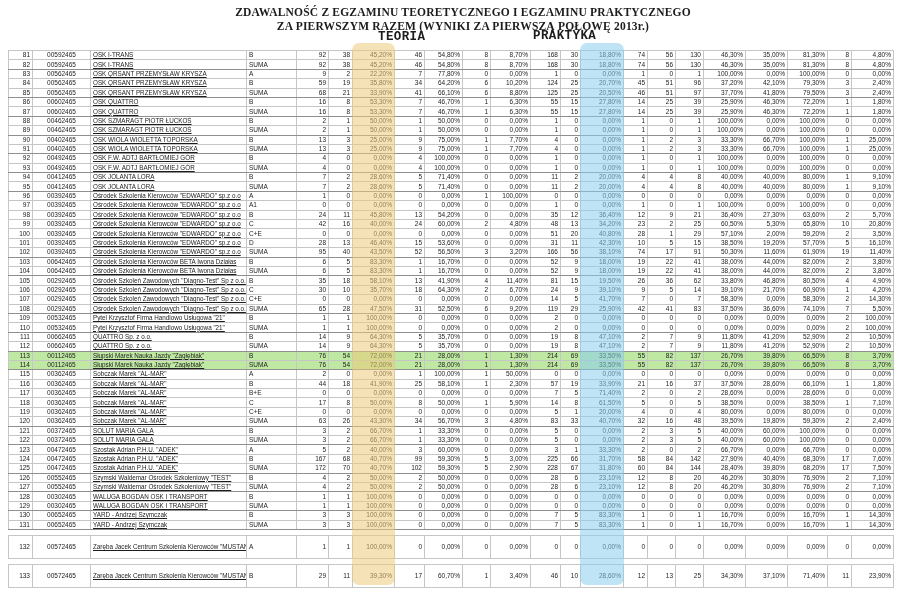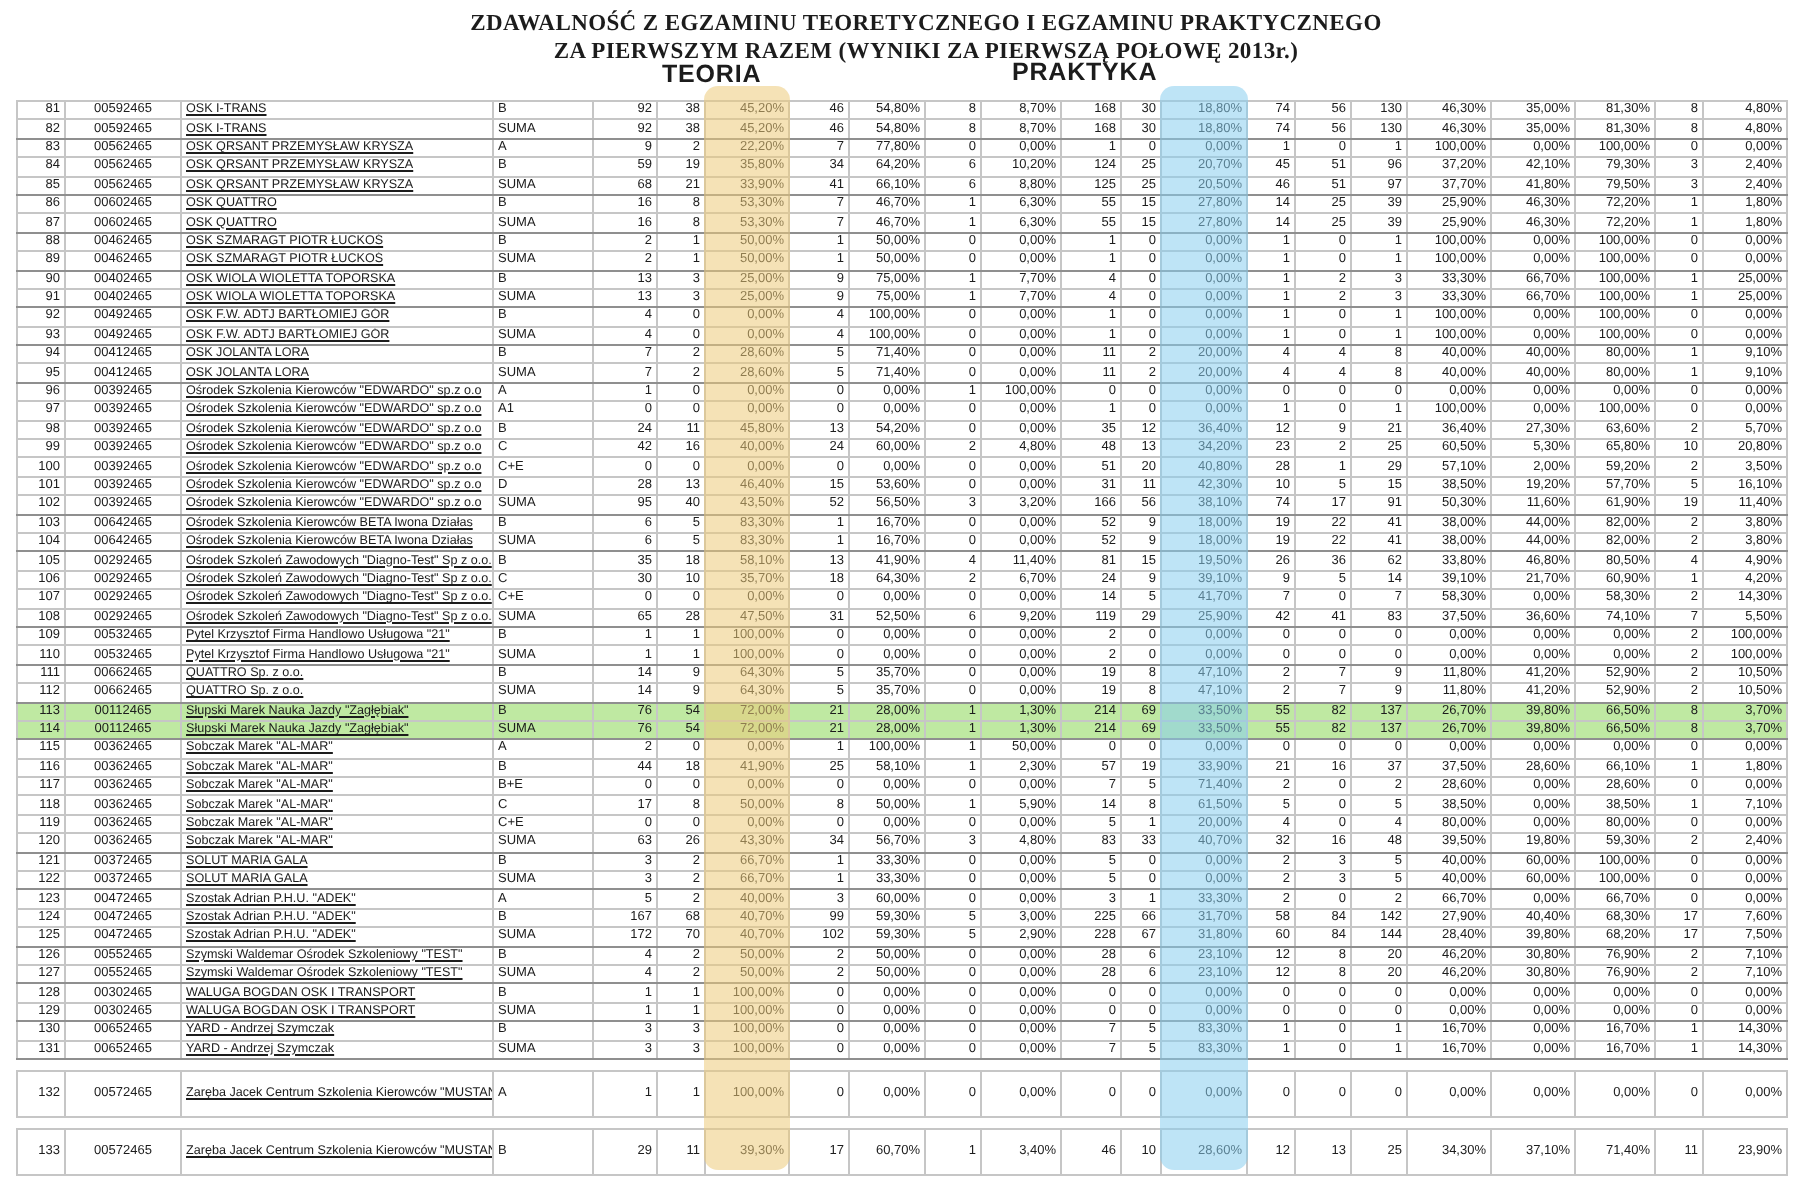--- a/index.html
+++ b/index.html
@@ -8,25 +8,25 @@
     font-family:"Liberation Sans",sans-serif;color:#1c1c1c;overflow:hidden;
   }
   .title-block{
     width:898px;text-align:center;padding-top:5px;
     font-family:"Liberation Serif",serif;font-weight:bold;
     transform:translateX(14px);
   }
   .title-line1{font-size:11.5px;letter-spacing:.2px;line-height:1.25;}
   .title-line2{font-size:11.5px;letter-spacing:.2px;line-height:1.25;}
   .section-label{
-    position:absolute;font-family:Liberation Sans, sans-serif;font-weight:bold;
-    font-size:12.5px;letter-spacing:.4px;
+    position:absolute;font-family:Liberation Mono, monospace;font-weight:bold;
+    font-size:12.5px;letter-spacing:.4px;margin-left:47px;
   }
   #label-teoria{left:331px;top:30px;}
-  #label-praktyka{left:506px;top:29px;}
+  #label-praktyka{left:486px;top:29px;}
 
   table#results{
     position:absolute;left:8px;top:50px;width:885px;
     border-collapse:collapse;table-layout:fixed;
     font-size:6.5px;
   }
   #results td{
     border:1px solid #c6c6c6;
     padding:0 2px;height:8.4px;line-height:8px;
     overflow:hidden;white-space:nowrap;

